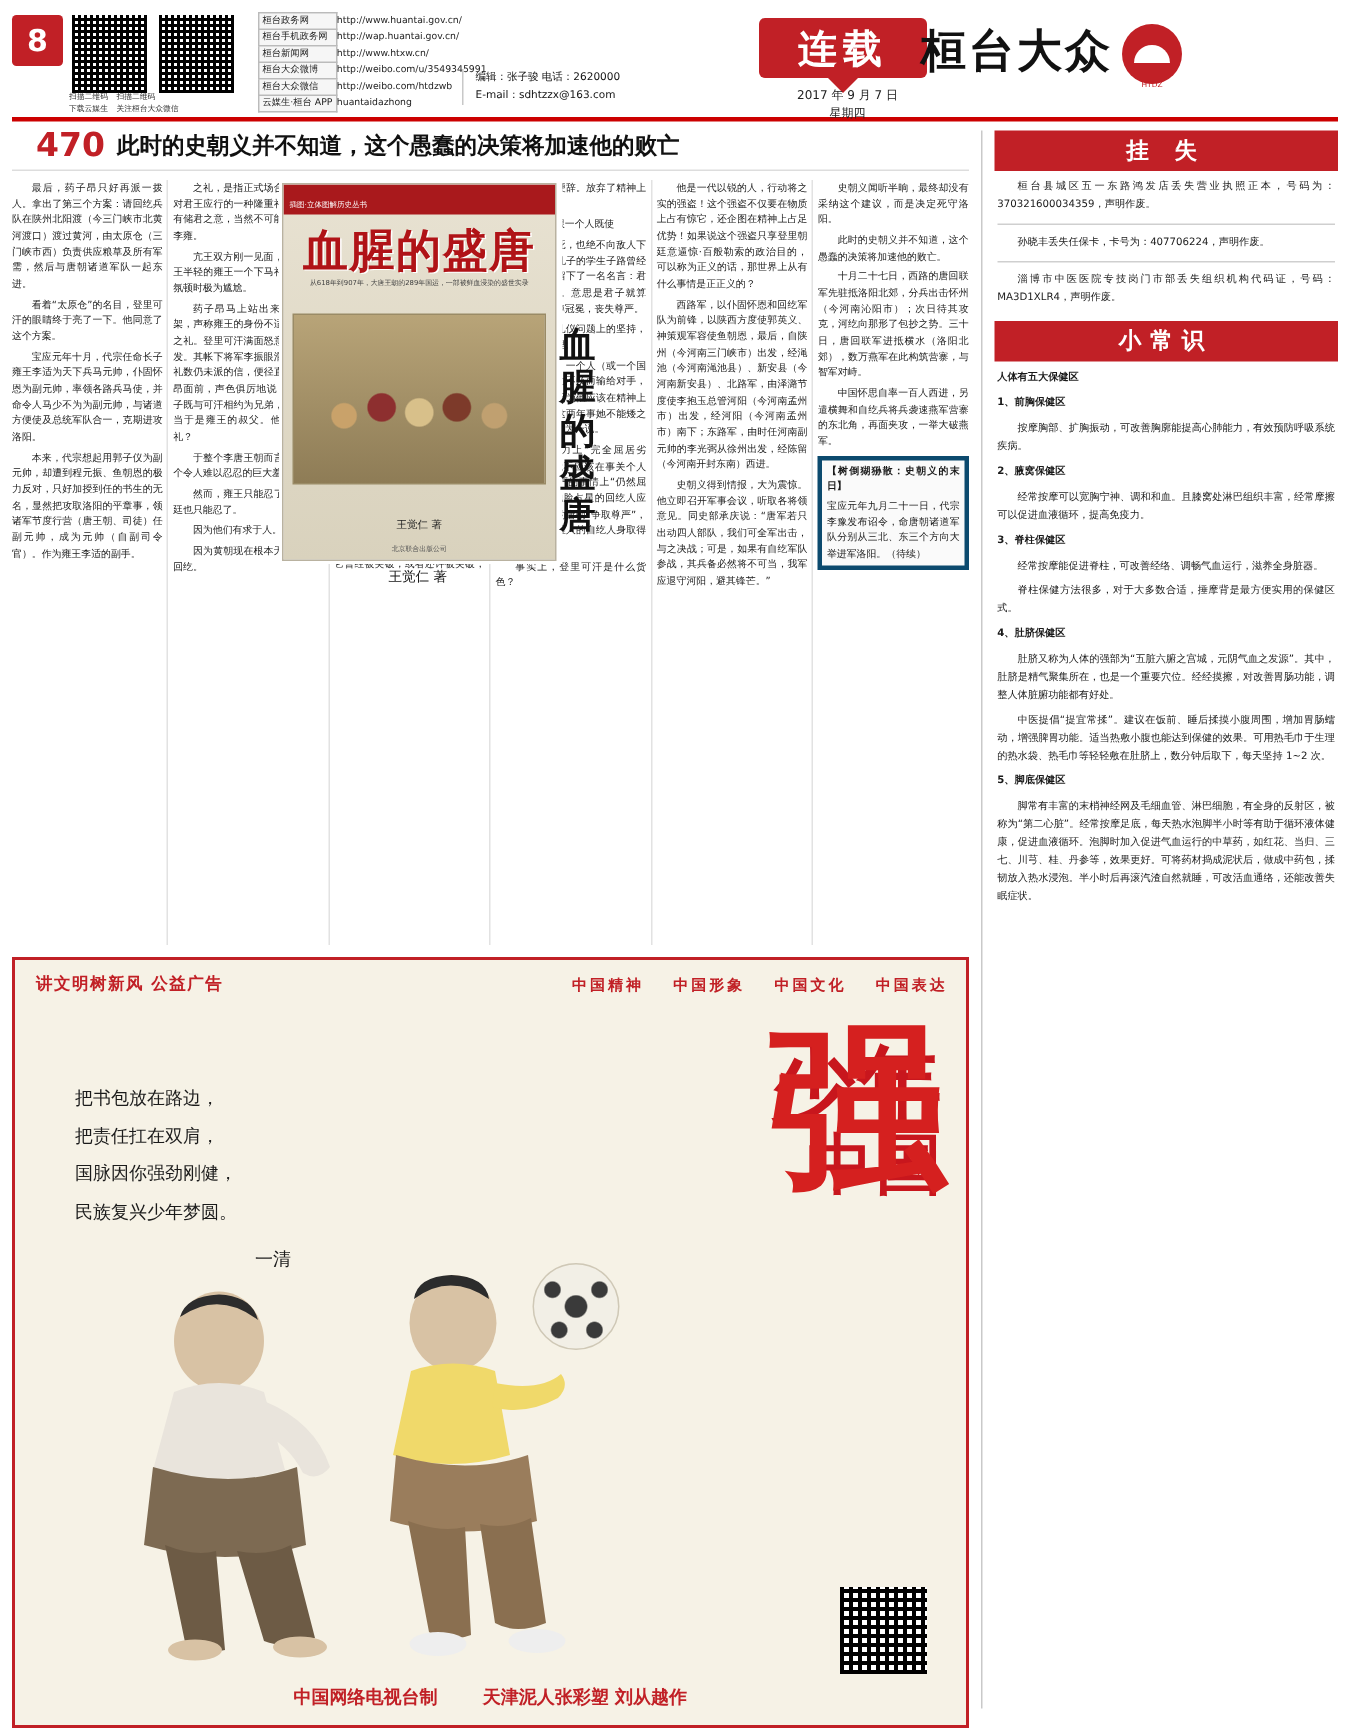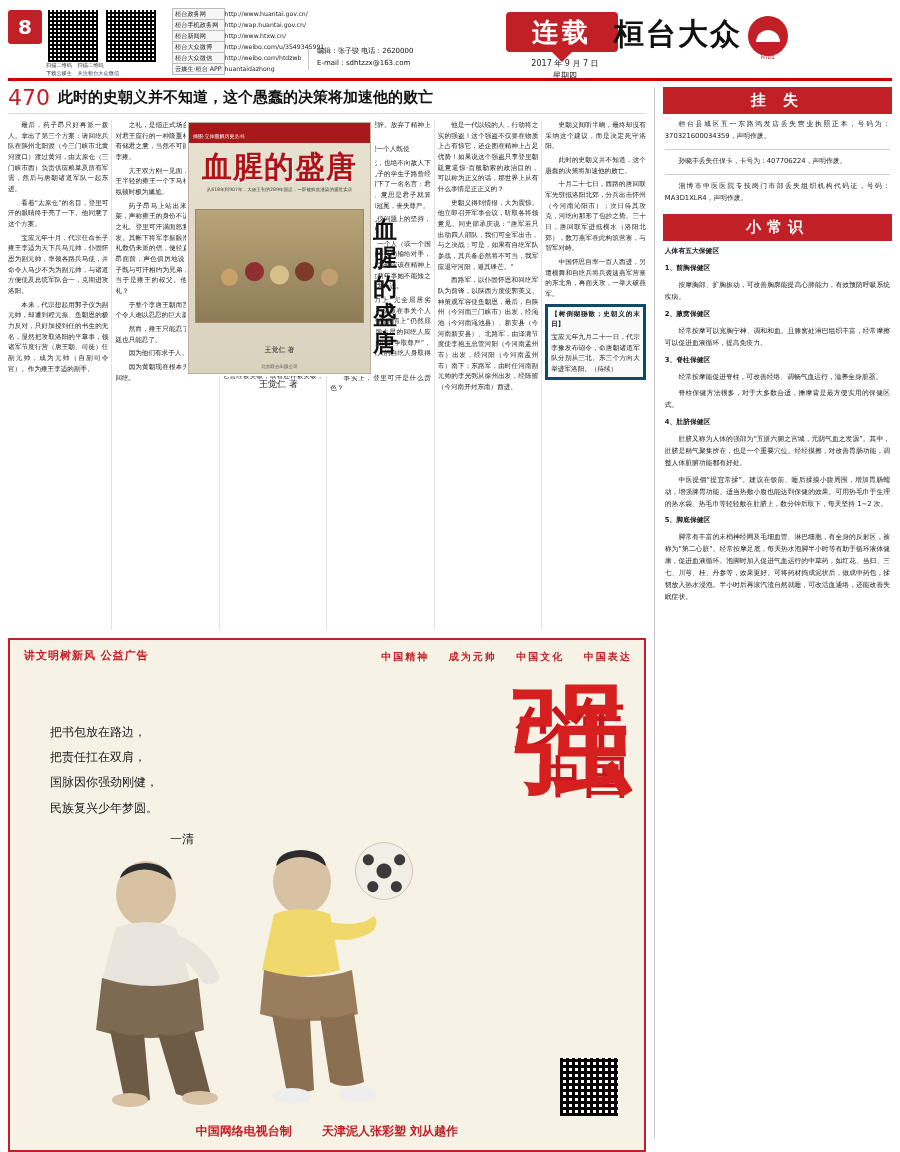--- a/index.html
+++ b/index.html
@@ -42,21 +42,21 @@
   .paper-logo:after{content:"";position:absolute;left:8px;top:14px;width:24px;height:12px;border-radius:50% 50% 0 0/100% 100% 0 0;background:#fff;}
   .logo-sub{position:absolute;right:104px;top:48px;font-size:5px;color:#c12026;width:40px;text-align:center;}
 
   
   .body-area{position:relative;margin-top:6px;display:flex;gap:8px;height:1052px;}
   .left-col{width:640px;position:relative;}
   .right-col{width:230px;border-left:1px solid #c9c9c9;padding-left:8px;position:relative;}
 
   
   .art-head{display:flex;align-items:flex-start;gap:8px;border-bottom:1px solid #ddd;padding-bottom:4px;}
-  .art-no{color:#c12026;font-size:22px;font-weight:normal;line-height:1;}
+  .art-no{color:#c12026;font-size:22px;font-weight:bold;line-height:1;margin-left:16px;}
   .art-title{font-size:15px;font-weight:bold;line-height:1.45;color:#111;}
 
   .art-body{position:relative;margin-top:6px;height:510px;}
   .cols{column-count:6;column-gap:7px;column-rule:1px solid #e2e2e2;font-size:6.6px;line-height:1.62;text-align:justify;color:#1a1a1a;height:510px;}
   .cols p{margin:0 0 3px 0;text-indent:2em;}
   .kicker{border:3px solid #0c4a6e;padding:2px 3px;margin-top:4px;background:#fafafa;}
   .kicker b{display:block;margin-bottom:2px;}
 
   
   .cover-wrap{float:none;position:absolute;left:178px;top:0;width:185px;z-index:3;background:#fff;padding:2px;}
@@ -226,38 +226,38 @@
           <p>虽然在此次风波中，李唐的外几个朝廷官员被无端鞭笞并屈辱而死，但无论如何，雍王李适本人和李唐在这个保住了自己的底线——事关朝廷尊严和国家的根本原则的大问题上，没做自实史之超然的自纥来退一个让，这样的底线原则不能够放弃的挑战，甚至可以说不止一次被突破了。可是，绝不能因为它曾经被突破，或者还许被突破，就从此被糖子硬辞。放弃了精神上的坚守！</p>
           <p>这道理就跟一个人既使</p>
 
           <p>被敌人杀死，也绝不向敌人下跪是一样的。孔子的学生子路曾经用他的价值生留下了一名名言：君子死而冠不免。意思是君子就算死，也不能丢掉冠冕，丧失尊严。</p>
           <p>李适这在礼仪问题上的坚持，实际上与此同理。</p>
           <p>也就是说，一个人（或一个国家）可以因实力不及而输给对手，但绝不是可以因为他应该在精神上向对手屈服。这两年事她不能矮之牵号，更不能退为一说。</p>
           <p>难道在实力上“完全屈居劣势”的雍王，就不应该在事关个人尊严、国家尊严的事情上“仍然屈服吗”？难道他脸占星的回纥人应该向她先忍让的唐朝“争取尊严”，但不衣向喝叱唯人的自纥人身取得严吗？</p>
           <p>事实上，登里可汗是什么货色？</p>
           <p>他是一代以锐的人，行动将之实的强盗！这个强盗不仅要在物质上占有惊它，还企图在精神上占足优势！如果说这个强盗只享登里朝廷意逼惊·百般勒索的政治目的，可以称为正义的话，那世界上从有什么事情是正正义的？</p>
 
+          <p>西路军，以仆固怀恩和回纥军队为前锋，以陕西方度使郭英义、神策观军容使鱼朝恩，最后，自陕州（今河南三门峡市）出发，经渑池（今河南渑池县）、新安县（今河南新安县）、北路军，由泽潞节度使李抱玉总管河阳（今河南孟州市）出发，经河阳（今河南孟州市）南下；东路军，由时任河南副元帅的李光弼从徐州出发，经陈留（今河南开封东南）西进。</p>
           <p>史朝义得到情报，大为震惊。他立即召开军事会议，听取各将领意见。同史部承庆说：“唐军若只出动四人部队，我们可全军出击，与之决战；可是，如果有自纥军队参战，其兵备必然将不可当，我军应退守河阳，避其锋芒。”</p>
-          <p>西路军，以仆固怀恩和回纥军队为前锋，以陕西方度使郭英义、神策观军容使鱼朝恩，最后，自陕州（今河南三门峡市）出发，经渑池（今河南渑池县）、新安县（今河南新安县）、北路军，由泽潞节度使李抱玉总管河阳（今河南孟州市）出发，经河阳（今河南孟州市）南下；东路军，由时任河南副元帅的李光弼从徐州出发，经陈留（今河南开封东南）西进。</p>
           <p>史朝义闻听半晌，最终却没有采纳这个建议，而是决定死守洛阳。</p>
           <p>此时的史朝义并不知道，这个愚蠢的决策将加速他的败亡。</p>
           <p>十月二十七日，西路的唐回联军先驻抵洛阳北郊，分兵出击怀州（今河南沁阳市）；次日待其攻克，河纥向那形了包抄之势。三十日，唐回联军进抵横水（洛阳北郊），数万燕军在此构筑营寨，与智军对峙。</p>
           <p>中国怀思自率一百人西进，另遣横舞和自纥兵将兵袭速燕军营寨的东北角，再面夹攻，一举大破燕军。</p>
           <div class="kicker">
             <b>【树倒猢狲散：史朝义的末日】</b>
             <span>宝应元年九月二十一日，代宗李豫发布诏令，命唐朝诸道军队分别从三北、东三个方向大举进军洛阳。（待续）</span>
           </div>
         </div>
       </div>
 
       <div class="ad">
         <div class="ad-tag">讲文明树新风  公益广告</div>
         <div class="ad-kw">
           <span>中国精神</span>
-          <span>成为元帅</span>
+          <span>中国形象</span>
           <span>中国文化</span>
           <span>中国表达</span>
         </div>
 
         <div class="ad-poem">
           <div>把书包放在路边，</div>
           <div>把责任扛在双肩，</div>
           <div>国脉因你强劲刚健，</div>
           <div>民族复兴少年梦圆。</div>
           <span class="sign">一清</span>

